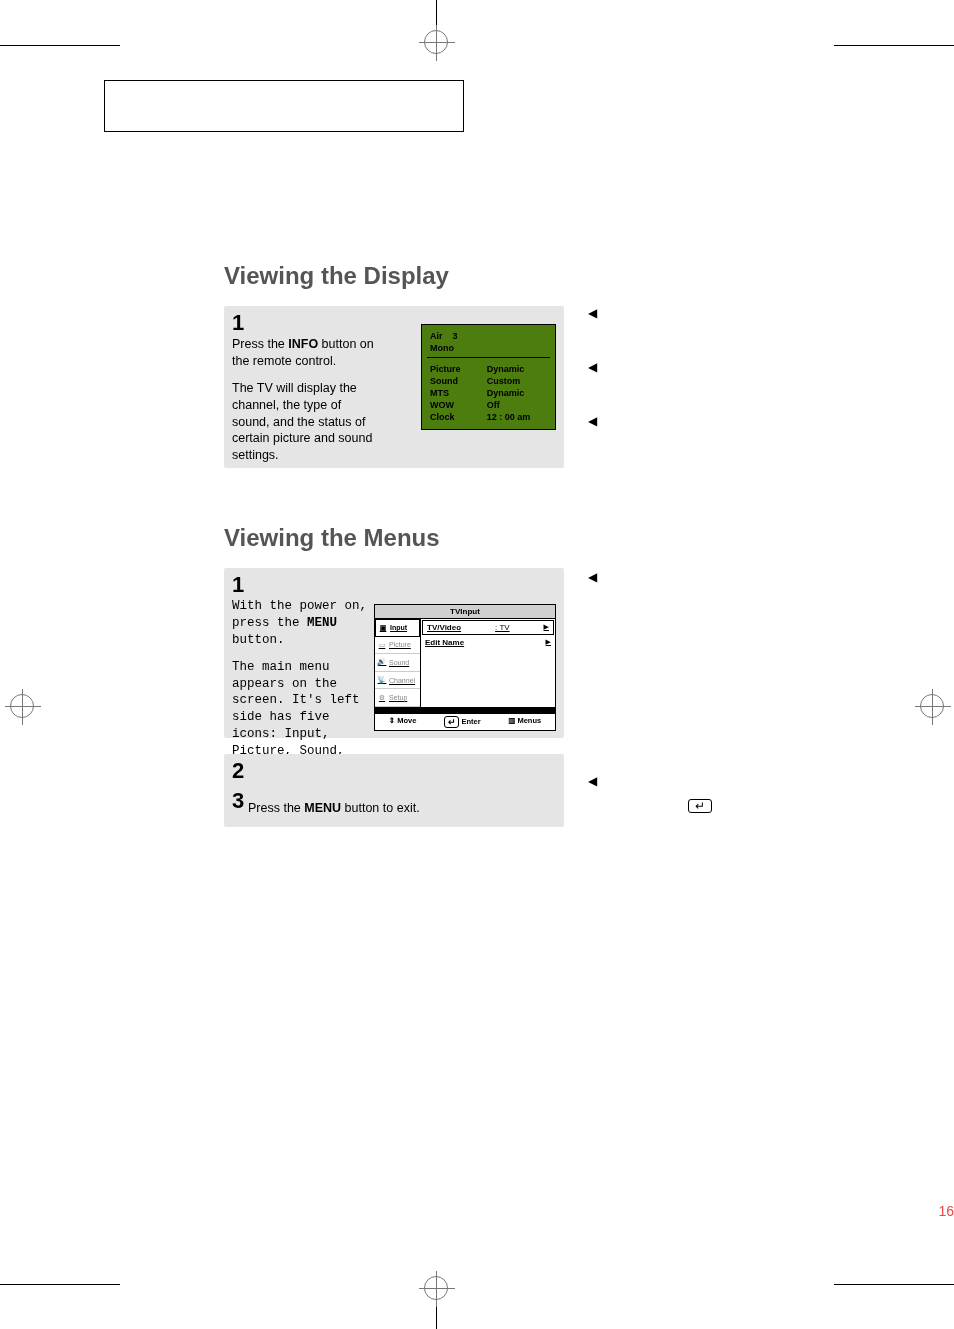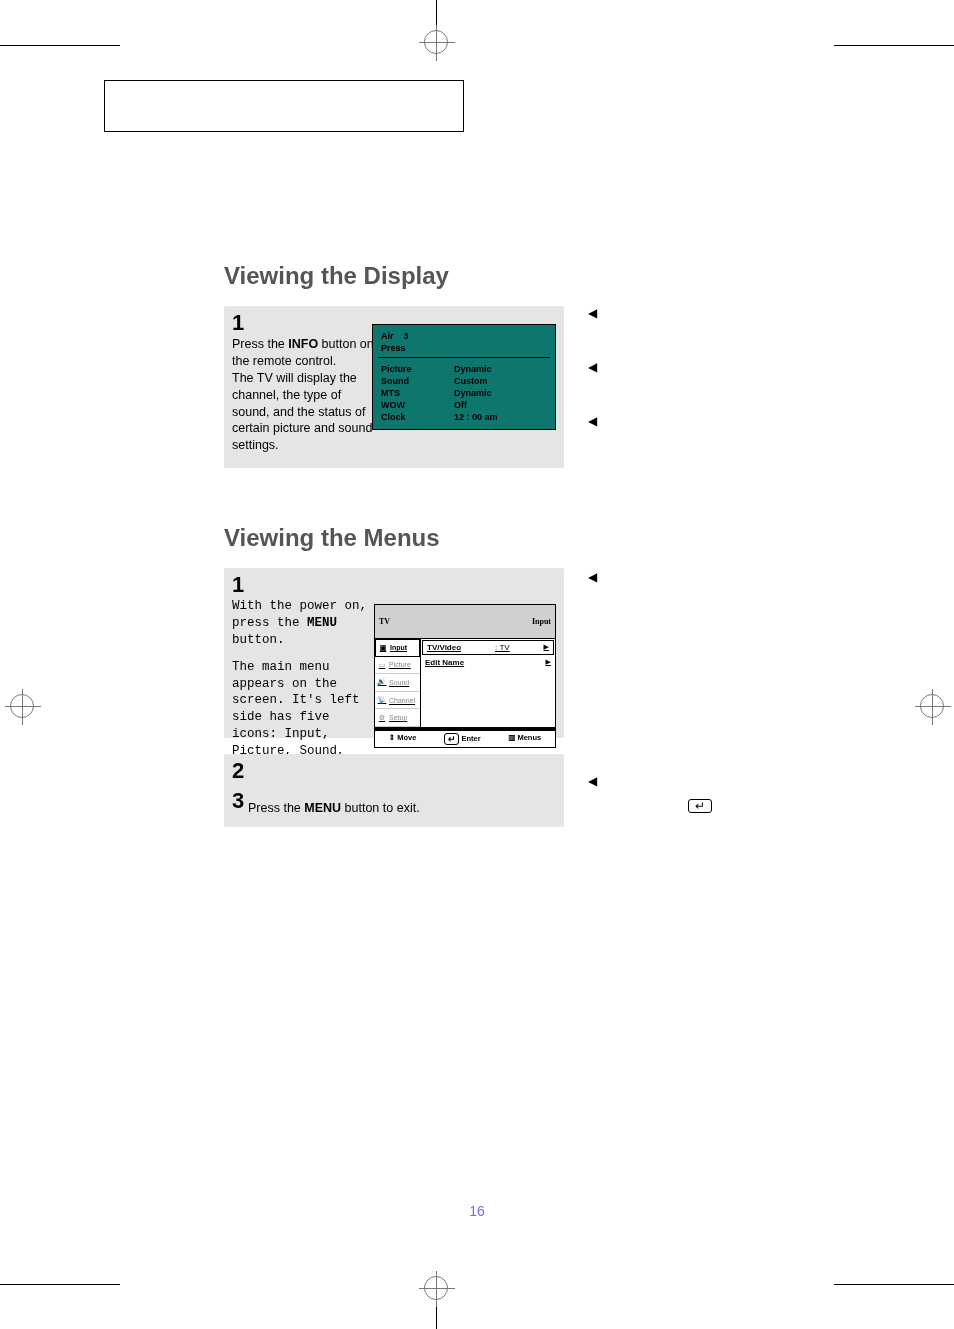--- a/index.html
+++ b/index.html
@@ -66,23 +66,23 @@
     margin-bottom: 2px;
   }
   .block p { font-size: 12.5px; line-height: 1.35; }
 
   .block-1 { height: 162px; }
   .block-1 .col-left { width: 150px; }
 
   .osd-info {
     position: absolute;
     right: 8px; top: 18px;
-    width: 184px;
+    width: 135px;
     border: 1px solid #000;
-    background: #0f766e;
+    background: #4d7c0f;
     font-size: 9px;
     font-weight: bold;
     padding: 6px 8px;
   }
   .osd-info .hdr { margin-bottom: 2px; }
   .osd-info hr { border: none; border-top: 1px solid #000; margin: 4px -3px 5px -3px; }
   .osd-info table { width: 100%; border-collapse: collapse; }
   .osd-info td { padding: 1px 0; }
   .osd-info td.v { text-align: left; padding-left: 18px; }
 
@@ -91,26 +91,25 @@
 
   .osd-menu {
     position: absolute;
     right: 8px; top: 36px;
     width: 182px;
     border: 1px solid #000;
     background: #fff;
     font-size: 8px;
   }
   .osd-menu .title-row {
-    display: flex; justify-content: space-between;
+    display: flex; justify-content: center;
     background: #d0d0d0;
     font-weight: bold;
-    padding: 12px 4px;
+    padding: 2px 4px;
     border-bottom: 1px solid #000;
-    font-family: Liberation Serif, serif;
   }
   .osd-menu .body { display: flex; height: 88px; text-decoration: underline; }
   .osd-menu .side {
     width: 46px;
     border-right: 1px solid #000;
     font-size: 7px;
     color: #888;
   }
   .osd-menu .side .sitem {
     display: flex; align-items: center;
@@ -121,21 +120,21 @@
   }
   .osd-menu .side .sitem.active { color: #000; font-weight: bold; border: 1px solid #000; }
   .osd-menu .side .sicon { width: 10px; display: inline-block; text-align: center; }
   .osd-menu .main { flex: 1; font-size: 8px; }
   .osd-menu .main .mrow {
     display: flex; justify-content: space-between;
     padding: 2px 4px;
   }
   .osd-menu .main .mrow.sel { border: 1px solid #000; margin: 1px; }
   .osd-menu .foot {
-    border-top: 4px solid #000000;
+    border-top: 7px solid #000000;
     display: flex; justify-content: space-around;
     font-size: 7.5px; font-weight: bold;
     padding: 2px 0;
   }
   .osd-menu .tri { font-size: 7px; }
 
   .block-23 { width: 340px; }
 
   .remote-col {
     position: absolute;
@@ -146,23 +145,23 @@
   .remote-tri {
     font-size: 12px;
     color: #000;
     margin-bottom: 40px;
   }
 
   .page-num {
     position: absolute;
     left: 0; width: 100%;
     bottom: 110px;
-    text-align: center;
+    text-align: right;
     font-size: 14px;
-    color: #8b5cf6;
+    color: #ef4444;
   }
 
   .enter-sym {
     display: inline-block;
     border: 1.2px solid #000;
     border-radius: 3px;
     font-size: 9px;
     line-height: 10px;
     padding: 0 3px;
     vertical-align: middle;
@@ -187,28 +186,28 @@
 
   <h2 class="section-title">Viewing the Display</h2>
 
   <div style="position:relative;">
     <div class="block block-1">
       <div class="step-num">1</div>
       <div class="col-left">
         <p>
           <span>Press the </span><b>INFO</b><span> button on the remote control.</span>
         </p>
-        <p style="">The TV will display the channel, the type of sound, and the status of certain picture and sound settings.</p>
+        <p style="margin-top:10px;">The TV will display the channel, the type of sound, and the status of certain picture and sound settings.</p>
       </div>
 
       <div class="osd-info">
         <div class="hdr">
           <span>Air</span>&nbsp;&nbsp;&nbsp;&nbsp;<span>3</span>
         </div>
-        <div class="hdr">Press</div>
+        <div class="hdr">Mono</div>
         <hr>
         <table>
           <tbody>
               <tr>
                 <td>Picture</td>
                 <td class="v">Dynamic</td>
               </tr>
           <tr>
                 <td>Sound</td>
                 <td class="v">Custom</td>

